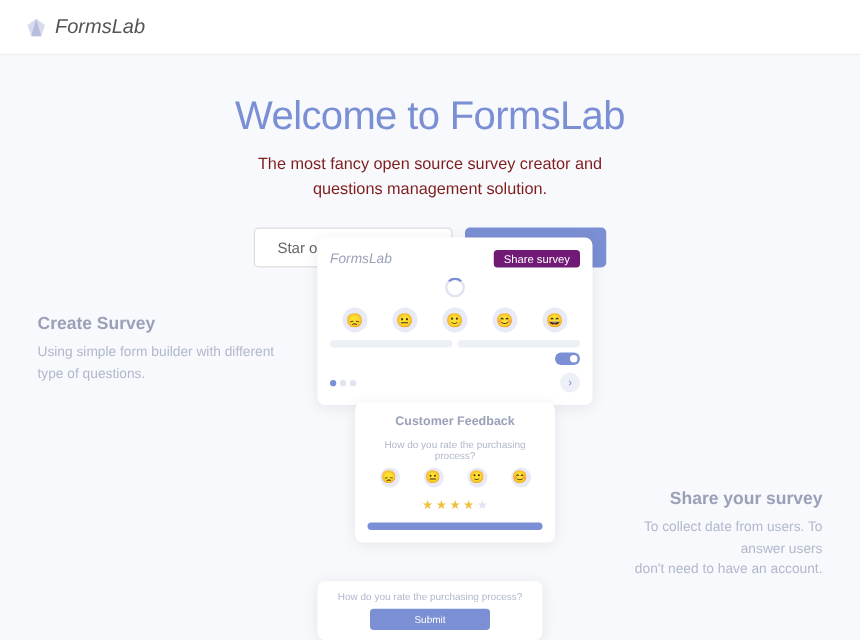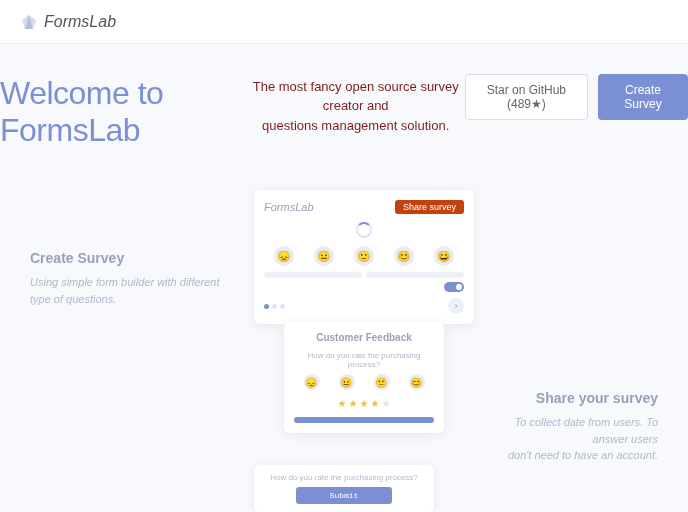--- a/index.html
+++ b/index.html
@@ -48,21 +48,21 @@
       color: #555;
       cursor: pointer;
     }
 
     
     .hero {
       position: absolute;
       top: 44px;
       left: 0; right: 0;
       display: flex;
-      flex-direction: row;
+      flex-direction: column;
       align-items: center;
       padding-top: 30px;
     }
     .hero-title {
       font-size: 32px;
       font-weight: 300;
       color: #b0b8cc;
       letter-spacing: -0.5px;
       margin-bottom: 10px;
     }
@@ -121,21 +121,20 @@
     .feature-title {
       font-size: 14px;
       font-weight: 600;
       color: #9aa0b8;
       margin-bottom: 8px;
     }
     .feature-desc {
       font-size: 11px;
       color: #b0b8cc;
       line-height: 1.5;
-      font-style: italic;
     }
 
     
     .center-mockup {
       flex: 1;
       display: flex;
       flex-direction: column;
       align-items: center;
       position: relative;
     }
@@ -156,21 +155,21 @@
       align-items: center;
       justify-content: space-between;
       margin-bottom: 8px;
     }
     .mock-logo-text {
       font-size: 11px;
       font-style: italic;
       color: #9aa0b8;
     }
     .mock-share-btn {
-      background: #c2410c;
+      background: #701a75;
       border-radius: 3px;
       padding: 2px 8px;
       font-size: 9px;
       color: #fff;
     }
     .mock-loading {
       display: flex;
       justify-content: center;
       margin: 8px 0;
     }
@@ -349,21 +348,20 @@
     }
     .bottom-btn {
       background: #7b8fd4;
       border-radius: 3px;
       padding: 4px 0;
       text-align: center;
       font-size: 8px;
       color: #fff;
       width: 60%;
       margin: 0 auto;
-      font-family: Liberation Mono, monospace;
     }
   </style>
 </head>
 <body>
 
 <nav class="navbar">
   <div class="navbar-logo">
     <svg class="logo-icon" viewBox="0 0 18 18">
       <polygon points="9,2 16,7 13,16 5,16 2,7" fill="#c8cce8" opacity="0.7"></polygon>
       <polygon points="9,2 13,16 5,16" fill="#9aa0cc" opacity="0.5"></polygon>

